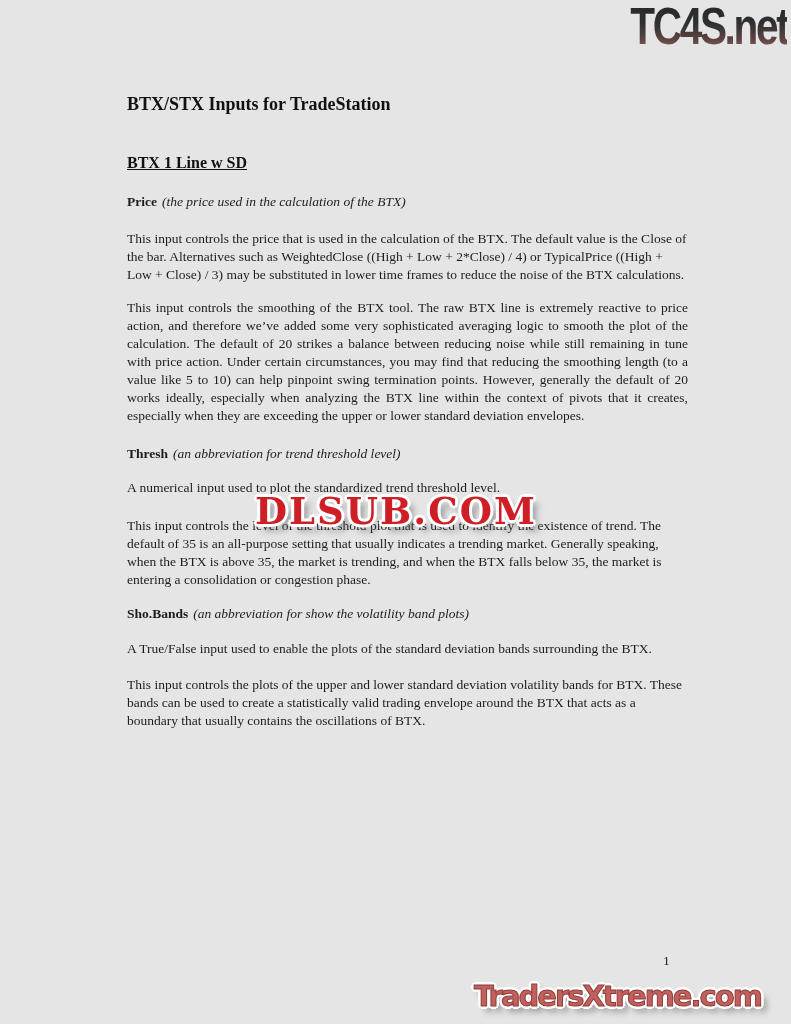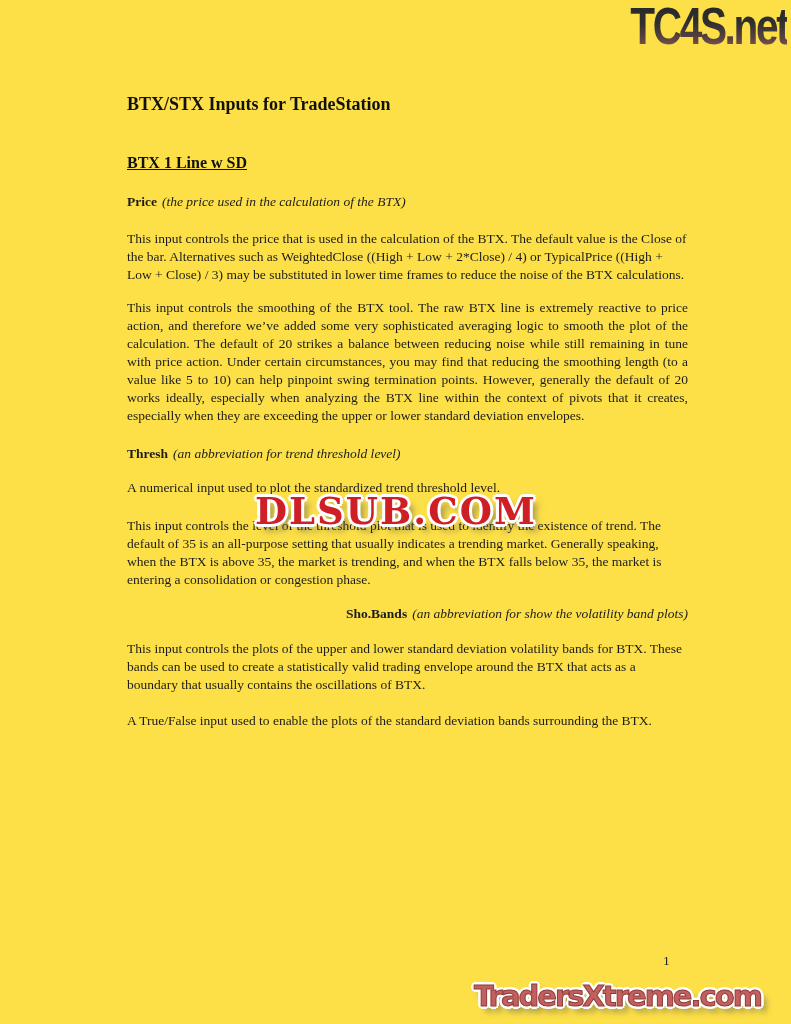--- a/index.html
+++ b/index.html
@@ -3,21 +3,21 @@
 <meta charset="utf-8">
 <style>
   * { box-sizing: border-box; }
   html,body { margin:0; padding:0; }
   body {
     width:791px; height:1024px; background:#ffffff;
     font-family:"Liberation Serif", serif; color:#1c1c1c;
   }
   .page {
     position:relative; width:791px; height:1024px;
-    background:#fde047; overflow:hidden;
+    background:#e5e5e5; overflow:hidden;
   }
 
   
   .tc4s {
     position:absolute; top:0px; right:4px;
     font-family:"Liberation Sans", sans-serif;
     font-weight:bold; font-size:52px; line-height:52px;
     letter-spacing:-3px;
     transform:scaleX(0.78); transform-origin:right top;
     background:linear-gradient(to bottom, #262626 0%, #303030 45%, #5c4342 75%, #96625d 100%);
@@ -62,21 +62,21 @@
     font-size:16px; line-height:18px; font-weight:bold;
     text-decoration:underline; margin:0 0 21px 0; color:#111;
   }
   p {
     font-size:13.5px; line-height:18px; margin:0 0 18px 0;
   }
   .pname { font-weight:bold; margin-right:5px; }
   .pdesc { font-style:italic; }
   .just { text-align:justify; }
   .mb15 { margin-bottom:15px; } .mb16 { margin-bottom:16px;margin-top:20px; }
-  .mb17 { margin-bottom:17px;text-align:right; } .mb19 { margin-bottom:19px; }
+  .mb17 { margin-bottom:17px; } .mb19 { margin-bottom:19px; }
 
   .page-number {
     position:absolute; left:663px; top:952px;
     font-size:13.5px; line-height:18px; color:#222;
   }
 </style>
 </head>
 <body>
 
 <div class="page">
@@ -97,23 +97,23 @@
     <p class="just">This input controls the smoothing of the BTX tool. The raw BTX line is extremely reactive to price action, and therefore we’ve added some very sophisticated averaging logic to smooth the plot of the calculation.  The default of 20 strikes a balance between reducing noise while still remaining in tune with price action.  Under certain circumstances, you may find that reducing the smoothing length (to a value like 5 to 10) can help pinpoint swing termination points.  However, generally the default of 20 works ideally, especially when analyzing the BTX line within the context of pivots that it creates, especially when they are exceeding the upper or lower standard deviation envelopes.</p>
 
     <p class="mb16"><span class="pname">Thresh</span><span class="pdesc">(an abbreviation for trend threshold level)</span></p>
 
     <p class="mb19">A numerical input used to plot the standardized trend threshold level.</p>
 
     <p class="mb16">This input controls the level of the threshold plot that is used to identify the existence of trend.  The default of 35 is an all-purpose setting that usually indicates a trending market. Generally speaking, when the BTX is above 35, the market is trending, and when the BTX falls below 35, the market is entering a consolidation or congestion phase.</p>
 
     <p class="mb17"><span class="pname">Sho.Bands</span><span class="pdesc">(an abbreviation for show the volatility band plots)</span></p>
 
+    <p>A True/False input used to enable the plots of the standard deviation bands surrounding the BTX.</p>
+
     <p>This input controls the plots of the upper and lower standard deviation volatility bands for BTX.  These bands can be used to create a statistically valid trading envelope around the BTX that acts as a boundary that usually contains the oscillations of BTX.</p>
-
-    <p>A True/False input used to enable the plots of the standard deviation bands surrounding the BTX.</p>
 
   </div>
 
   <div class="dlsub">DLSUB.COM</div>
 
   <div class="page-number">1</div>
 
   <div class="txtreme">TradersXtreme.com</div>
 
 </div>

